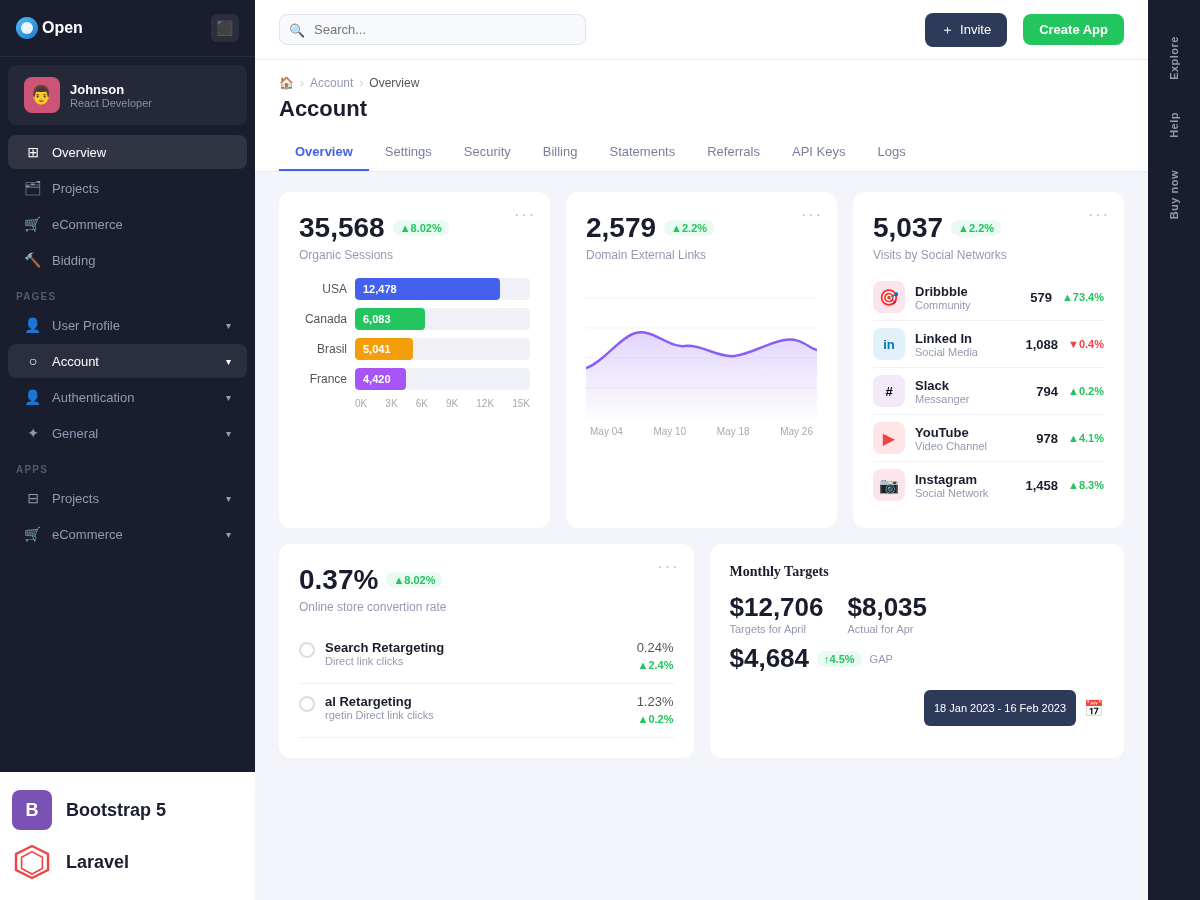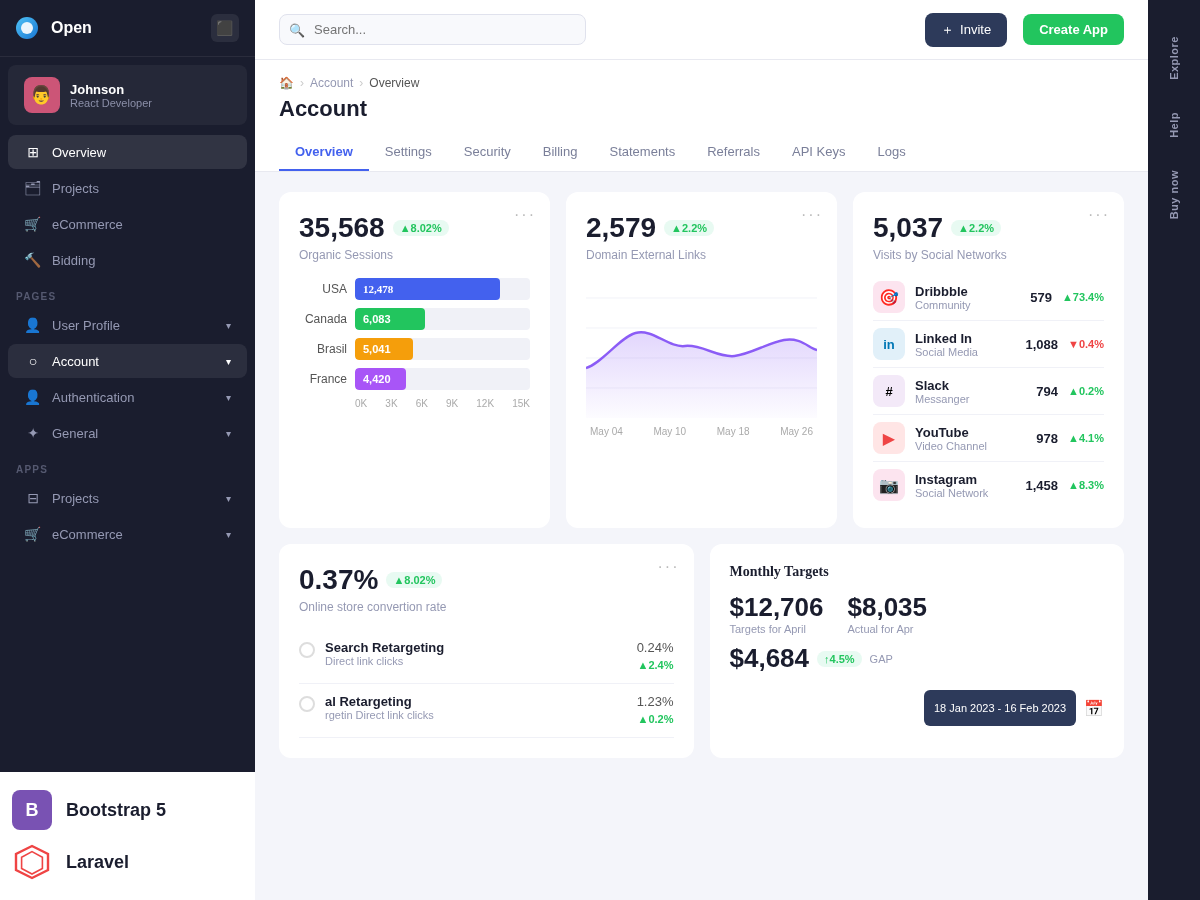--- a/index.html
+++ b/index.html
@@ -19,21 +19,21 @@
     .sidebar-header {
       display: flex;
       align-items: center;
       justify-content: space-between;
       padding: 14px 16px;
       border-bottom: 1px solid rgba(255,255,255,0.07);
     }
     .sidebar-logo {
       display: flex;
       align-items: center;
-      gap: 13px;
+      gap: 4px;
     }
     .logo-dot {
       width: 22px;
       height: 22px;
       border-radius: 50%;
       background: linear-gradient(135deg, #4fc3f7, #1976d2);
       display: flex;
       align-items: center;
       justify-content: center;
     }
@@ -474,21 +474,21 @@
         <div class="stat-value">
           <span>35,568</span>
           <span class="stat-badge-up">▲8.02%</span>
         </div>
         <div class="stat-label">Organic Sessions</div>
 
         <div class="bar-chart">
           <div class="bar-row">
             <span class="bar-country">USA</span>
             <div class="bar-track">
-              <div class="bar-fill" style="width:83%; background:#4361ee;font-family:Liberation Serif, serif;">12,478</div>
+              <div class="bar-fill" style="width:83%; background:#4361ee;">12,478</div>
             </div>
           </div>
           <div class="bar-row">
             <span class="bar-country">Canada</span>
             <div class="bar-track">
               <div class="bar-fill" style="width:40%; background:#22c55e;">6,083</div>
             </div>
           </div>
           <div class="bar-row">
             <span class="bar-country">Brasil</span>

